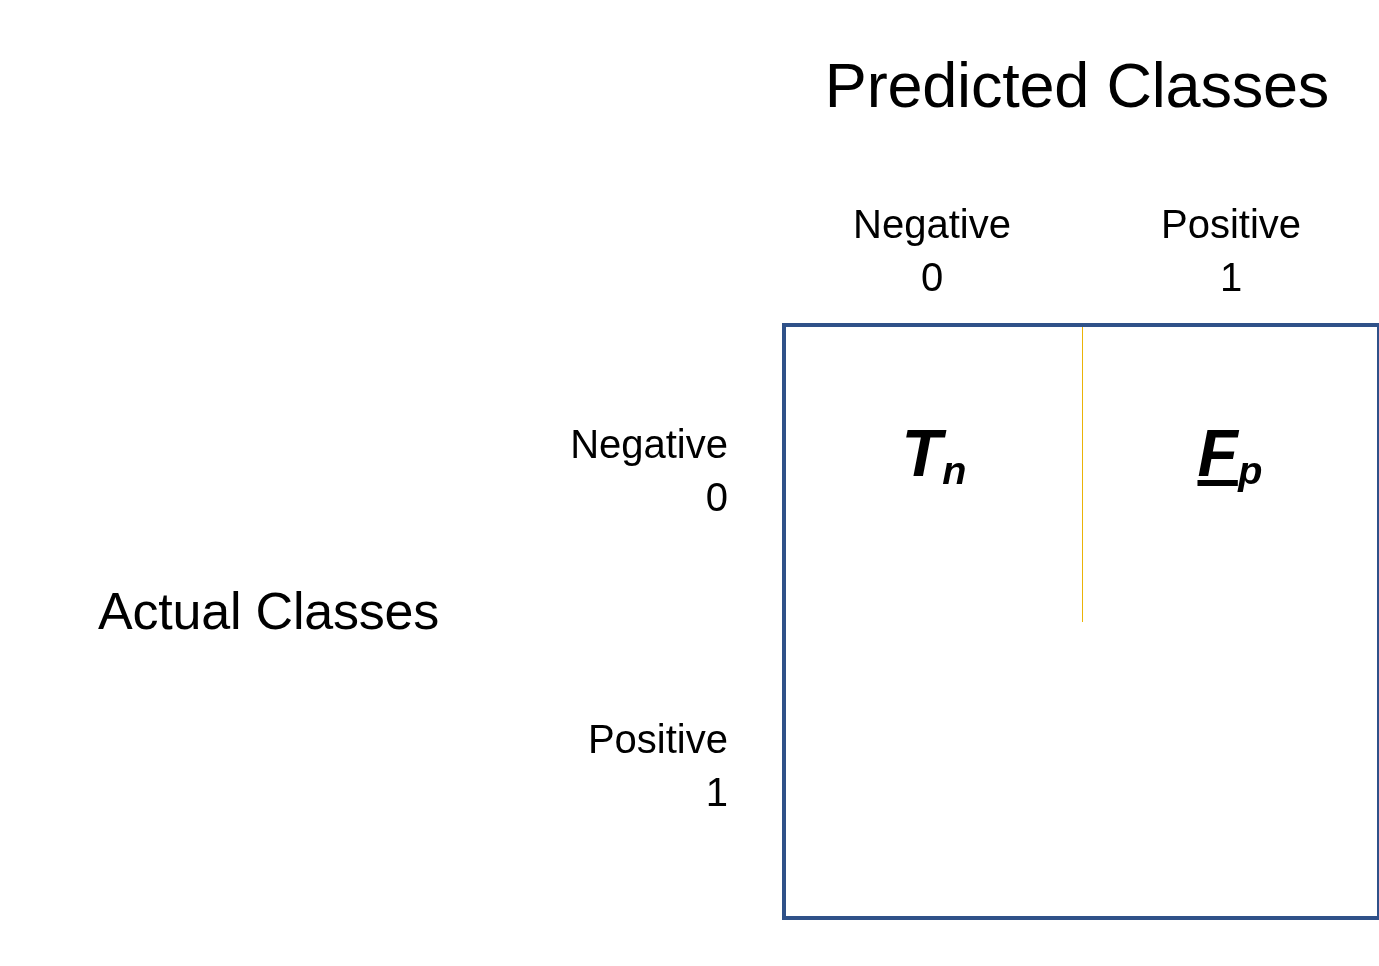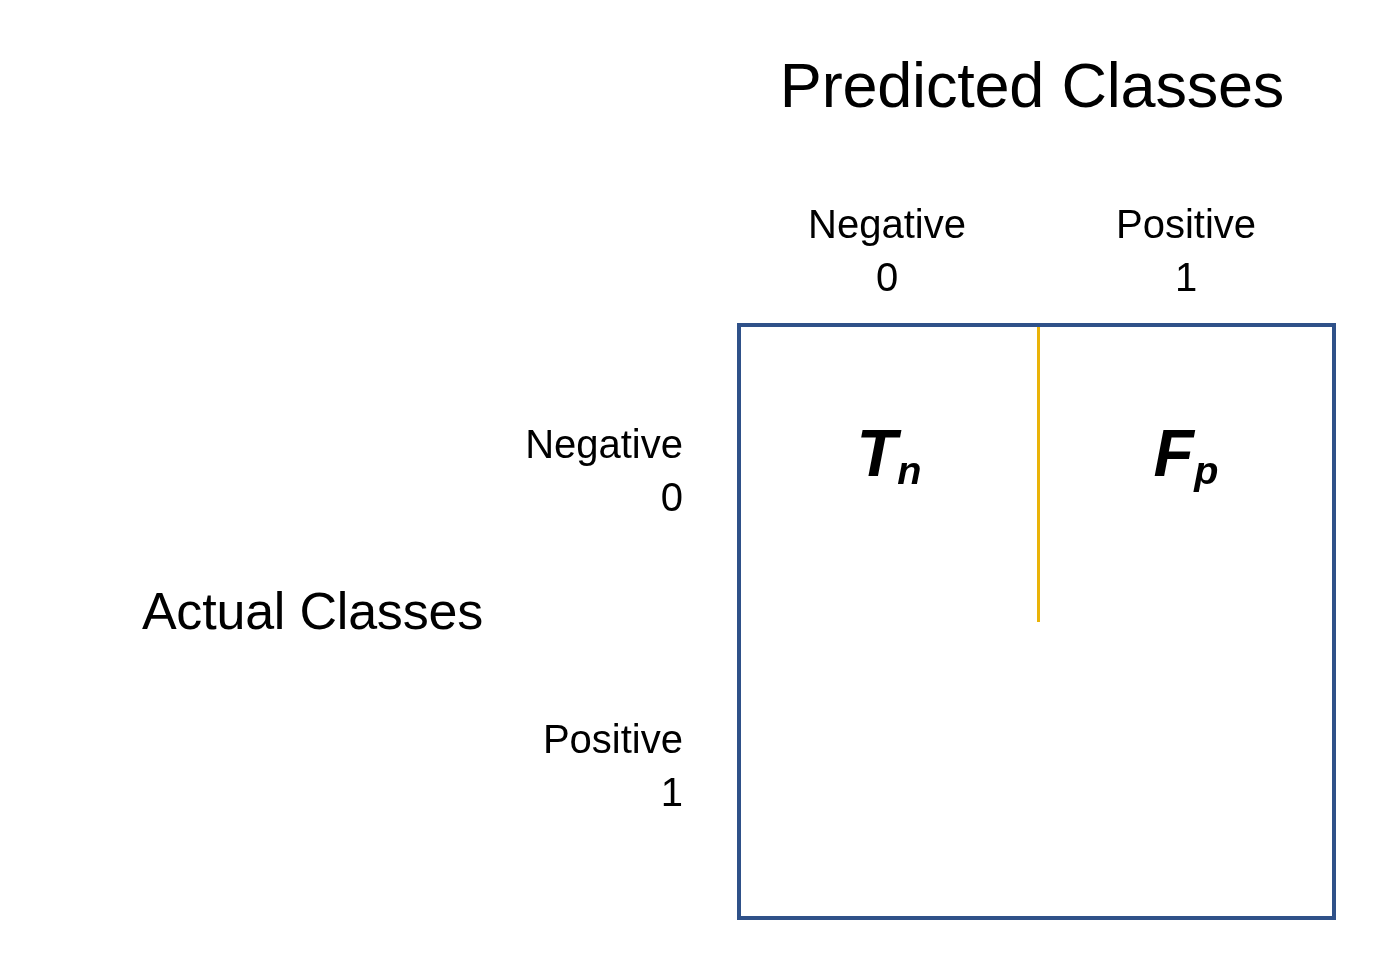--- a/index.html
+++ b/index.html
@@ -14,20 +14,21 @@
     position: relative;
     overflow: hidden;
     font-family: "Liberation Sans", sans-serif;
     color: #000000;
     -webkit-font-smoothing: antialiased;
   }
 
   .stage {
     position: absolute;
     inset: 0;
+    margin-left: 45px;
   }
 
   
   #predicted-title {
     position: absolute;
     left: 690px;
     top: 50px;
     width: 684px;
     text-align: center;
     font-size: 63px;
@@ -36,21 +37,21 @@
     letter-spacing: -0.2px;
     white-space: nowrap;
   }
 
   
   #actual-title {
     position: absolute;
     left: 53px;
     top: 582px;
     width: 430px;
-    text-align: right;
+    text-align: left;
     font-size: 52px;
     line-height: 1.12;
     font-weight: 400;
     letter-spacing: -0.2px;
     white-space: nowrap;
   }
 
   
   .col-header {
     position: absolute;
@@ -97,21 +98,21 @@
   }
   .matrix-cell {
     position: relative;
     box-sizing: border-box;
     display: flex;
     align-items: center;
     justify-content: center;
     background: #ffffff;
   }
   
-  .matrix-cell.col-1 { border-left: 3px solid #eab308; }
+  .matrix-cell.col-1 { border-left: 1px solid #eab308; text-decoration: underline; }
   .matrix-cell.row-1 { border-top: 3px solid #2f5189; }
 
   .cell-symbol {
     position: relative;
     top: -21px;
     font-family: "Liberation Sans", sans-serif;
     font-style: italic;
     font-weight: bold;
     font-size: 66px;
     line-height: 1;

